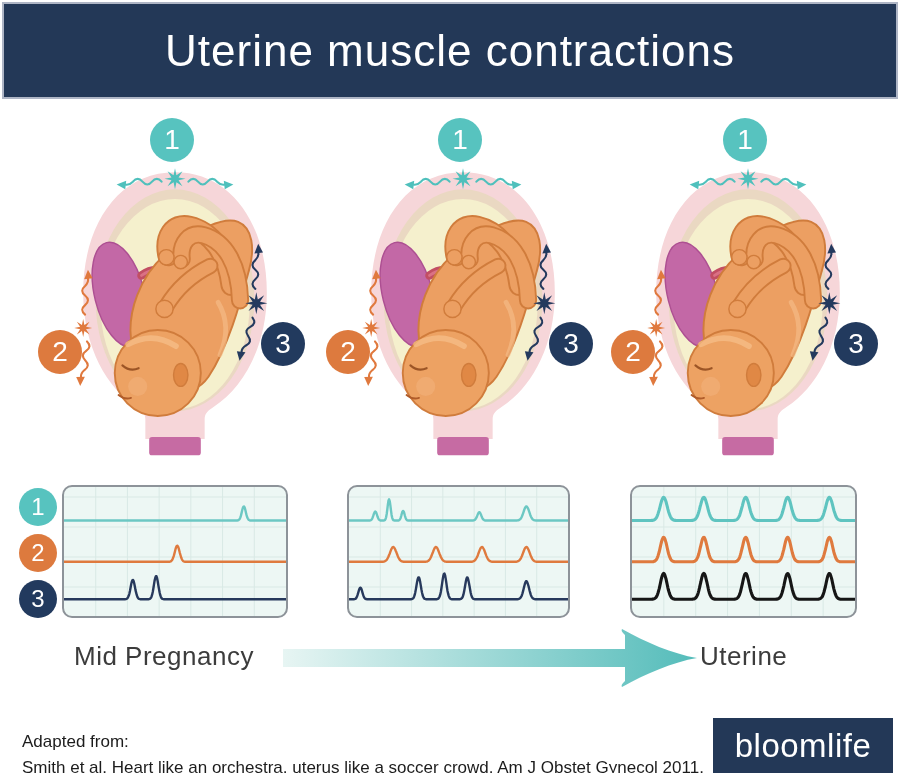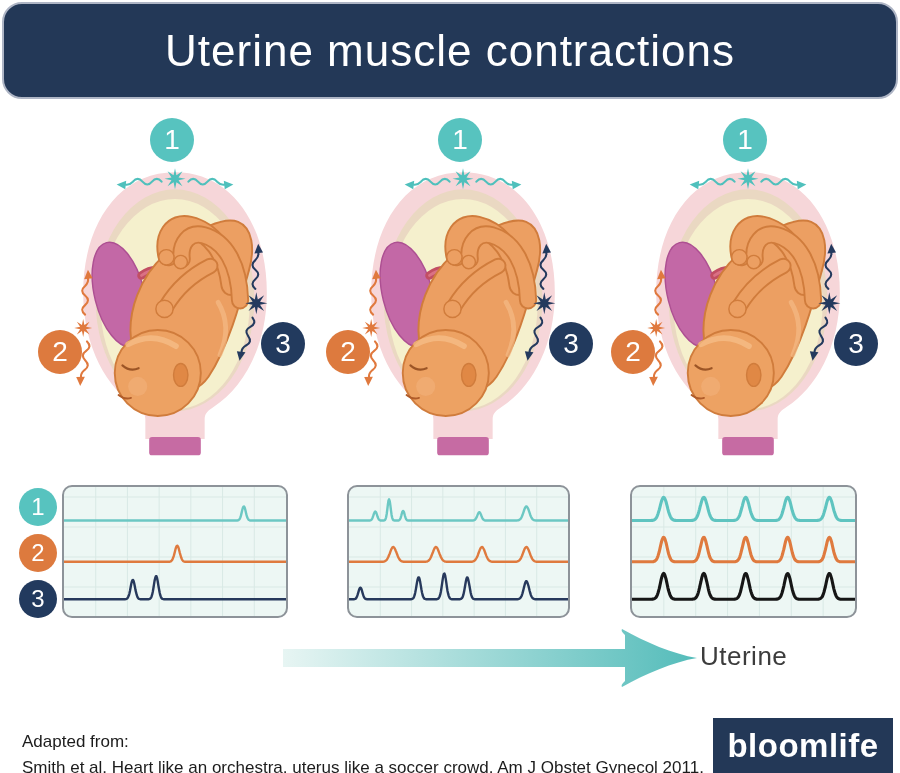--- a/index.html
+++ b/index.html
@@ -31,21 +31,21 @@
 
   
   .stage-label{position:absolute;top:641px;font-size:26px;color:#3c3c3c;letter-spacing:0.5px;}
   .label-start{left:74px;} .label-end{left:700px;}
   .arrow-svg{position:absolute;left:283px;top:629px;}
 
   
   .footer-text{position:absolute;left:22px;top:729px;font-size:17px;color:#1c1c1c;line-height:1.5;}
   .logo-box{position:absolute;left:713px;top:718px;width:180px;height:55px;
             display:flex;align-items:center;justify-content:center;}
-  .logo-box span{color:#fff;font-size:33px;font-weight:700;letter-spacing:0.5px;}
+  .logo-box span{color:#fff;font-size:33px;font-weight:400;letter-spacing:0.5px;}
 
   .defs-holder{position:absolute;width:0;height:0;overflow:hidden;}
 </style>
 </head>
 <body>
 
 <div class="canvas">
 
   <svg class="defs-holder" aria-hidden="true">
     <defs>
@@ -116,21 +116,21 @@
               <use href="#wave-arm"></use>
             </g>
           <g transform="translate(196,166) rotate(103)">
               <use href="#wave-arm"></use>
             </g>
         </g>
       </g>
     </defs>
   </svg>
 
-  <header class="header" style="background: rgb(35, 56, 87); border-color: rgb(174, 181, 197); border-radius: 20px;">
+  <header class="header" style="background: rgb(35, 56, 87); border-color: rgb(174, 181, 197);">
     <h1 style="color: rgb(255, 255, 255);">Uterine muscle contractions</h1>
   </header>
 
   <div class="figure fig-1">
     <svg class="uterus" viewBox="0 0 230 310">
         <use href="#uterus-fig"></use>
       </svg>
     <div class="badge badge-lg b1" style="background: rgb(87, 195, 191);">
         <span>1</span>
       </div>
@@ -219,20 +219,21 @@
         <line x1="191.14285714285714" x2="191.14285714285714" y1="0" y2="129" stroke="#d9e9e5" stroke-width="1"></line>
         <line x1="0" x2="223" y1="10" y2="10" stroke="#d9e9e5" stroke-width="1"></line>
         <line x1="0" x2="223" y1="40" y2="40" stroke="#d9e9e5" stroke-width="1"></line>
         <line x1="0" x2="223" y1="70" y2="70" stroke="#d9e9e5" stroke-width="1"></line>
         <line x1="0" x2="223" y1="100" y2="100" stroke="#d9e9e5" stroke-width="1"></line>
         <path d="M0.0,33.5L0.6,33.5L1.2,33.5L1.9,33.5L2.5,33.5L3.1,33.5L3.7,33.5L4.3,33.5L5.0,33.5L5.6,33.5L6.2,33.5L6.8,33.5L7.4,33.5L8.1,33.5L8.7,33.5L9.3,33.5L9.9,33.5L10.5,33.5L11.2,33.5L11.8,33.5L12.4,33.5L13.0,33.5L13.6,33.5L14.2,33.5L14.9,33.5L15.5,33.5L16.1,33.5L16.7,33.5L17.3,33.5L18.0,33.5L18.6,33.5L19.2,33.5L19.8,33.4L20.4,33.4L21.1,33.3L21.7,33.1L22.3,32.8L22.9,32.4L23.5,31.8L24.2,31.0L24.8,29.9L25.4,28.6L26.0,26.9L26.6,24.9L27.3,22.7L27.9,20.3L28.5,17.9L29.1,15.6L29.7,13.5L30.4,11.8L31.0,10.8L31.6,10.3L32.2,10.6L32.8,11.5L33.4,13.0L34.1,15.0L34.7,17.3L35.3,19.7L35.9,22.2L36.5,24.4L37.2,26.5L37.8,28.2L38.4,29.6L39.0,30.8L39.6,31.6L40.3,32.3L40.9,32.7L41.5,33.0L42.1,33.2L42.7,33.4L43.4,33.4L44.0,33.5L44.6,33.5L45.2,33.5L45.8,33.5L46.5,33.5L47.1,33.5L47.7,33.5L48.3,33.5L48.9,33.5L49.6,33.5L50.2,33.5L50.8,33.5L51.4,33.5L52.0,33.5L52.7,33.5L53.3,33.5L53.9,33.5L54.5,33.5L55.1,33.5L55.8,33.5L56.4,33.5L57.0,33.5L57.6,33.5L58.2,33.5L58.8,33.5L59.5,33.5L60.1,33.4L60.7,33.4L61.3,33.2L61.9,33.0L62.6,32.7L63.2,32.3L63.8,31.7L64.4,30.8L65.0,29.7L65.7,28.3L66.3,26.5L66.9,24.5L67.5,22.3L68.1,19.8L68.8,17.4L69.4,15.1L70.0,13.1L70.6,11.6L71.2,10.6L71.9,10.3L72.5,10.7L73.1,11.8L73.7,13.4L74.3,15.5L75.0,17.8L75.6,20.2L76.2,22.6L76.8,24.9L77.4,26.8L78.0,28.5L78.7,29.9L79.3,31.0L79.9,31.8L80.5,32.4L81.1,32.8L81.8,33.1L82.4,33.3L83.0,33.4L83.6,33.4L84.2,33.5L84.9,33.5L85.5,33.5L86.1,33.5L86.7,33.5L87.3,33.5L88.0,33.5L88.6,33.5L89.2,33.5L89.8,33.5L90.4,33.5L91.1,33.5L91.7,33.5L92.3,33.5L92.9,33.5L93.5,33.5L94.2,33.5L94.8,33.5L95.4,33.5L96.0,33.5L96.6,33.5L97.3,33.5L97.9,33.5L98.5,33.5L99.1,33.5L99.7,33.5L100.4,33.5L101.0,33.5L101.6,33.5L102.2,33.4L102.8,33.3L103.4,33.2L104.1,32.9L104.7,32.6L105.3,32.1L105.9,31.4L106.5,30.5L107.2,29.3L107.8,27.8L108.4,25.9L109.0,23.8L109.6,21.5L110.3,19.1L110.9,16.7L111.5,14.4L112.1,12.6L112.7,11.2L113.4,10.4L114.0,10.4L114.6,11.0L115.2,12.3L115.8,14.0L116.5,16.2L117.1,18.6L117.7,21.0L118.3,23.4L118.9,25.5L119.6,27.4L120.2,29.0L120.8,30.3L121.4,31.3L122.0,32.0L122.7,32.5L123.3,32.9L123.9,33.1L124.5,33.3L125.1,33.4L125.7,33.5L126.4,33.5L127.0,33.5L127.6,33.5L128.2,33.5L128.8,33.5L129.5,33.5L130.1,33.5L130.7,33.5L131.3,33.5L131.9,33.5L132.6,33.5L133.2,33.5L133.8,33.5L134.4,33.5L135.0,33.5L135.7,33.5L136.3,33.5L136.9,33.5L137.5,33.5L138.1,33.5L138.8,33.5L139.4,33.5L140.0,33.5L140.6,33.5L141.2,33.5L141.9,33.5L142.5,33.5L143.1,33.5L143.7,33.5L144.3,33.4L145.0,33.3L145.6,33.1L146.2,32.9L146.8,32.5L147.4,31.9L148.0,31.1L148.7,30.1L149.3,28.8L149.9,27.2L150.5,25.3L151.1,23.1L151.8,20.7L152.4,18.3L153.0,15.9L153.6,13.8L154.2,12.1L154.9,10.9L155.5,10.3L156.1,10.5L156.7,11.3L157.3,12.8L158.0,14.7L158.6,16.9L159.2,19.4L159.8,21.8L160.4,24.1L161.1,26.2L161.7,27.9L162.3,29.4L162.9,30.6L163.5,31.5L164.2,32.2L164.8,32.7L165.4,33.0L166.0,33.2L166.6,33.3L167.3,33.4L167.9,33.5L168.5,33.5L169.1,33.5L169.7,33.5L170.3,33.5L171.0,33.5L171.6,33.5L172.2,33.5L172.8,33.5L173.4,33.5L174.1,33.5L174.7,33.5L175.3,33.5L175.9,33.5L176.5,33.5L177.2,33.5L177.8,33.5L178.4,33.5L179.0,33.5L179.6,33.5L180.3,33.5L180.9,33.5L181.5,33.5L182.1,33.5L182.7,33.5L183.4,33.5L184.0,33.5L184.6,33.5L185.2,33.5L185.8,33.4L186.5,33.3L187.1,33.2L187.7,32.9L188.3,32.6L188.9,32.1L189.5,31.4L190.2,30.5L190.8,29.3L191.4,27.8L192.0,25.9L192.6,23.8L193.3,21.5L193.9,19.1L194.5,16.7L195.1,14.4L195.7,12.6L196.4,11.2L197.0,10.4L197.6,10.4L198.2,11.0L198.8,12.3L199.5,14.0L200.1,16.2L200.7,18.6L201.3,21.0L201.9,23.4L202.6,25.5L203.2,27.4L203.8,29.0L204.4,30.3L205.0,31.3L205.7,32.0L206.3,32.5L206.9,32.9L207.5,33.1L208.1,33.3L208.8,33.4L209.4,33.5L210.0,33.5L210.6,33.5L211.2,33.5L211.8,33.5L212.5,33.5L213.1,33.5L213.7,33.5L214.3,33.5L214.9,33.5L215.6,33.5L216.2,33.5L216.8,33.5L217.4,33.5L218.0,33.5L218.7,33.5L219.3,33.5L219.9,33.5L220.5,33.5L221.1,33.5L221.8,33.5L222.4,33.5L223.0,33.5" fill="none" stroke="#5fc4c0" stroke-width="3.1" stroke-linejoin="round"></path>
         <path d="M0.0,74.8L0.6,74.8L1.2,74.8L1.9,74.8L2.5,74.8L3.1,74.8L3.7,74.8L4.3,74.8L5.0,74.8L5.6,74.8L6.2,74.8L6.8,74.8L7.4,74.8L8.1,74.8L8.7,74.8L9.3,74.8L9.9,74.8L10.5,74.8L11.2,74.8L11.8,74.8L12.4,74.8L13.0,74.8L13.6,74.8L14.2,74.8L14.9,74.8L15.5,74.8L16.1,74.8L16.7,74.8L17.3,74.8L18.0,74.8L18.6,74.8L19.2,74.8L19.8,74.8L20.4,74.7L21.1,74.7L21.7,74.5L22.3,74.3L22.9,74.0L23.5,73.5L24.2,72.8L24.8,71.9L25.4,70.6L26.0,68.9L26.6,66.9L27.3,64.5L27.9,61.9L28.5,59.2L29.1,56.5L29.7,54.1L30.4,52.1L31.0,50.8L31.6,50.3L32.2,50.6L32.8,51.8L33.4,53.6L34.1,55.9L34.7,58.5L35.3,61.3L35.9,63.9L36.5,66.4L37.2,68.5L37.8,70.2L38.4,71.6L39.0,72.6L39.6,73.4L40.3,73.9L40.9,74.3L41.5,74.5L42.1,74.6L42.7,74.7L43.4,74.8L44.0,74.8L44.6,74.8L45.2,74.8L45.8,74.8L46.5,74.8L47.1,74.8L47.7,74.8L48.3,74.8L48.9,74.8L49.6,74.8L50.2,74.8L50.8,74.8L51.4,74.8L52.0,74.8L52.7,74.8L53.3,74.8L53.9,74.8L54.5,74.8L55.1,74.8L55.8,74.8L56.4,74.8L57.0,74.8L57.6,74.8L58.2,74.8L58.8,74.8L59.5,74.8L60.1,74.8L60.7,74.7L61.3,74.6L61.9,74.5L62.6,74.3L63.2,73.9L63.8,73.4L64.4,72.7L65.0,71.6L65.7,70.3L66.3,68.6L66.9,66.5L67.5,64.0L68.1,61.4L68.8,58.6L69.4,56.0L70.0,53.6L70.6,51.8L71.2,50.7L71.9,50.3L72.5,50.8L73.1,52.1L73.7,54.0L74.3,56.4L75.0,59.1L75.6,61.8L76.2,64.4L76.8,66.8L77.4,68.9L78.0,70.5L78.7,71.8L79.3,72.8L79.9,73.5L80.5,74.0L81.1,74.3L81.8,74.5L82.4,74.7L83.0,74.7L83.6,74.8L84.2,74.8L84.9,74.8L85.5,74.8L86.1,74.8L86.7,74.8L87.3,74.8L88.0,74.8L88.6,74.8L89.2,74.8L89.8,74.8L90.4,74.8L91.1,74.8L91.7,74.8L92.3,74.8L92.9,74.8L93.5,74.8L94.2,74.8L94.8,74.8L95.4,74.8L96.0,74.8L96.6,74.8L97.3,74.8L97.9,74.8L98.5,74.8L99.1,74.8L99.7,74.8L100.4,74.8L101.0,74.8L101.6,74.8L102.2,74.8L102.8,74.7L103.4,74.6L104.1,74.4L104.7,74.2L105.3,73.8L105.9,73.2L106.5,72.4L107.2,71.3L107.8,69.8L108.4,67.9L109.0,65.7L109.6,63.2L110.3,60.5L110.9,57.8L111.5,55.2L112.1,53.0L112.7,51.4L113.4,50.5L114.0,50.4L114.6,51.1L115.2,52.6L115.8,54.7L116.5,57.2L117.1,60.0L117.7,62.7L118.3,65.2L118.9,67.5L119.6,69.4L120.2,71.0L120.8,72.2L121.4,73.1L122.0,73.7L122.7,74.1L123.3,74.4L123.9,74.6L124.5,74.7L125.1,74.7L125.7,74.8L126.4,74.8L127.0,74.8L127.6,74.8L128.2,74.8L128.8,74.8L129.5,74.8L130.1,74.8L130.7,74.8L131.3,74.8L131.9,74.8L132.6,74.8L133.2,74.8L133.8,74.8L134.4,74.8L135.0,74.8L135.7,74.8L136.3,74.8L136.9,74.8L137.5,74.8L138.1,74.8L138.8,74.8L139.4,74.8L140.0,74.8L140.6,74.8L141.2,74.8L141.9,74.8L142.5,74.8L143.1,74.8L143.7,74.8L144.3,74.7L145.0,74.7L145.6,74.6L146.2,74.4L146.8,74.1L147.4,73.6L148.0,73.0L148.7,72.1L149.3,70.8L149.9,69.2L150.5,67.3L151.1,64.9L151.8,62.4L152.4,59.6L153.0,56.9L153.6,54.4L154.2,52.4L154.9,51.0L155.5,50.3L156.1,50.5L156.7,51.5L157.3,53.2L158.0,55.5L158.6,58.1L159.2,60.8L159.8,63.5L160.4,66.0L161.1,68.2L161.7,70.0L162.3,71.4L162.9,72.5L163.5,73.3L164.2,73.8L164.8,74.2L165.4,74.5L166.0,74.6L166.6,74.7L167.3,74.8L167.9,74.8L168.5,74.8L169.1,74.8L169.7,74.8L170.3,74.8L171.0,74.8L171.6,74.8L172.2,74.8L172.8,74.8L173.4,74.8L174.1,74.8L174.7,74.8L175.3,74.8L175.9,74.8L176.5,74.8L177.2,74.8L177.8,74.8L178.4,74.8L179.0,74.8L179.6,74.8L180.3,74.8L180.9,74.8L181.5,74.8L182.1,74.8L182.7,74.8L183.4,74.8L184.0,74.8L184.6,74.8L185.2,74.8L185.8,74.8L186.5,74.7L187.1,74.6L187.7,74.4L188.3,74.2L188.9,73.8L189.5,73.2L190.2,72.4L190.8,71.3L191.4,69.8L192.0,67.9L192.6,65.7L193.3,63.2L193.9,60.5L194.5,57.8L195.1,55.2L195.7,53.0L196.4,51.4L197.0,50.5L197.6,50.4L198.2,51.1L198.8,52.6L199.5,54.7L200.1,57.2L200.7,60.0L201.3,62.7L201.9,65.2L202.6,67.5L203.2,69.4L203.8,71.0L204.4,72.2L205.0,73.1L205.7,73.7L206.3,74.1L206.9,74.4L207.5,74.6L208.1,74.7L208.8,74.7L209.4,74.8L210.0,74.8L210.6,74.8L211.2,74.8L211.8,74.8L212.5,74.8L213.1,74.8L213.7,74.8L214.3,74.8L214.9,74.8L215.6,74.8L216.2,74.8L216.8,74.8L217.4,74.8L218.0,74.8L218.7,74.8L219.3,74.8L219.9,74.8L220.5,74.8L221.1,74.8L221.8,74.8L222.4,74.8L223.0,74.8" fill="none" stroke="#df7a3e" stroke-width="3.1" stroke-linejoin="round"></path>
         <path d="M0.0,112.2L0.6,112.2L1.2,112.2L1.9,112.2L2.5,112.2L3.1,112.2L3.7,112.2L4.3,112.2L5.0,112.2L5.6,112.2L6.2,112.2L6.8,112.2L7.4,112.2L8.1,112.2L8.7,112.2L9.3,112.2L9.9,112.2L10.5,112.2L11.2,112.2L11.8,112.2L12.4,112.2L13.0,112.2L13.6,112.2L14.2,112.2L14.9,112.2L15.5,112.2L16.1,112.2L16.7,112.2L17.3,112.2L18.0,112.2L18.6,112.2L19.2,112.2L19.8,112.2L20.4,112.1L21.1,112.1L21.7,111.9L22.3,111.7L22.9,111.4L23.5,110.9L24.2,110.2L24.8,109.1L25.4,107.8L26.0,106.0L26.6,103.9L27.3,101.4L27.9,98.7L28.5,95.8L29.1,92.9L29.7,90.4L30.4,88.3L31.0,87.0L31.6,86.4L32.2,86.8L32.8,87.9L33.4,89.9L34.1,92.3L34.7,95.1L35.3,98.0L35.9,100.8L36.5,103.3L37.2,105.6L37.8,107.4L38.4,108.8L39.0,109.9L39.6,110.7L40.3,111.3L40.9,111.7L41.5,111.9L42.1,112.0L42.7,112.1L43.4,112.2L44.0,112.2L44.6,112.2L45.2,112.2L45.8,112.2L46.5,112.2L47.1,112.2L47.7,112.2L48.3,112.2L48.9,112.2L49.6,112.2L50.2,112.2L50.8,112.2L51.4,112.2L52.0,112.2L52.7,112.2L53.3,112.2L53.9,112.2L54.5,112.2L55.1,112.2L55.8,112.2L56.4,112.2L57.0,112.2L57.6,112.2L58.2,112.2L58.8,112.2L59.5,112.2L60.1,112.2L60.7,112.1L61.3,112.0L61.9,111.9L62.6,111.7L63.2,111.3L63.8,110.8L64.4,110.0L65.0,108.9L65.7,107.5L66.3,105.6L66.9,103.4L67.5,100.9L68.1,98.1L68.8,95.2L69.4,92.4L70.0,89.9L70.6,88.0L71.2,86.8L71.9,86.4L72.5,86.9L73.1,88.3L73.7,90.3L74.3,92.8L75.0,95.7L75.6,98.5L76.2,101.3L76.8,103.8L77.4,106.0L78.0,107.7L78.7,109.1L79.3,110.1L79.9,110.9L80.5,111.4L81.1,111.7L81.8,111.9L82.4,112.1L83.0,112.1L83.6,112.2L84.2,112.2L84.9,112.2L85.5,112.2L86.1,112.2L86.7,112.2L87.3,112.2L88.0,112.2L88.6,112.2L89.2,112.2L89.8,112.2L90.4,112.2L91.1,112.2L91.7,112.2L92.3,112.2L92.9,112.2L93.5,112.2L94.2,112.2L94.8,112.2L95.4,112.2L96.0,112.2L96.6,112.2L97.3,112.2L97.9,112.2L98.5,112.2L99.1,112.2L99.7,112.2L100.4,112.2L101.0,112.2L101.6,112.2L102.2,112.2L102.8,112.1L103.4,112.0L104.1,111.8L104.7,111.6L105.3,111.1L105.9,110.5L106.5,109.7L107.2,108.5L107.8,106.9L108.4,105.0L109.0,102.6L109.6,100.0L110.3,97.2L110.9,94.3L111.5,91.6L112.1,89.3L112.7,87.5L113.4,86.6L114.0,86.5L114.6,87.3L115.2,88.9L115.8,91.1L116.5,93.7L117.1,96.6L117.7,99.4L118.3,102.1L118.9,104.5L119.6,106.6L120.2,108.2L120.8,109.5L121.4,110.4L122.0,111.0L122.7,111.5L123.3,111.8L123.9,112.0L124.5,112.1L125.1,112.2L125.7,112.2L126.4,112.2L127.0,112.2L127.6,112.2L128.2,112.2L128.8,112.2L129.5,112.2L130.1,112.2L130.7,112.2L131.3,112.2L131.9,112.2L132.6,112.2L133.2,112.2L133.8,112.2L134.4,112.2L135.0,112.2L135.7,112.2L136.3,112.2L136.9,112.2L137.5,112.2L138.1,112.2L138.8,112.2L139.4,112.2L140.0,112.2L140.6,112.2L141.2,112.2L141.9,112.2L142.5,112.2L143.1,112.2L143.7,112.2L144.3,112.1L145.0,112.1L145.6,112.0L146.2,111.8L146.8,111.4L147.4,111.0L148.0,110.3L148.7,109.3L149.3,108.0L149.9,106.3L150.5,104.3L151.1,101.8L151.8,99.1L152.4,96.2L153.0,93.4L153.6,90.8L154.2,88.6L154.9,87.1L155.5,86.5L156.1,86.7L156.7,87.7L157.3,89.5L158.0,91.9L158.6,94.6L159.2,97.5L159.8,100.3L160.4,102.9L161.1,105.2L161.7,107.1L162.3,108.6L162.9,109.8L163.5,110.6L164.2,111.2L164.8,111.6L165.4,111.9L166.0,112.0L166.6,112.1L167.3,112.2L167.9,112.2L168.5,112.2L169.1,112.2L169.7,112.2L170.3,112.2L171.0,112.2L171.6,112.2L172.2,112.2L172.8,112.2L173.4,112.2L174.1,112.2L174.7,112.2L175.3,112.2L175.9,112.2L176.5,112.2L177.2,112.2L177.8,112.2L178.4,112.2L179.0,112.2L179.6,112.2L180.3,112.2L180.9,112.2L181.5,112.2L182.1,112.2L182.7,112.2L183.4,112.2L184.0,112.2L184.6,112.2L185.2,112.2L185.8,112.2L186.5,112.1L187.1,112.0L187.7,111.8L188.3,111.6L188.9,111.1L189.5,110.5L190.2,109.7L190.8,108.5L191.4,106.9L192.0,105.0L192.6,102.6L193.3,100.0L193.9,97.2L194.5,94.3L195.1,91.6L195.7,89.3L196.4,87.5L197.0,86.6L197.6,86.5L198.2,87.3L198.8,88.9L199.5,91.1L200.1,93.7L200.7,96.6L201.3,99.4L201.9,102.1L202.6,104.5L203.2,106.6L203.8,108.2L204.4,109.5L205.0,110.4L205.7,111.0L206.3,111.5L206.9,111.8L207.5,112.0L208.1,112.1L208.8,112.2L209.4,112.2L210.0,112.2L210.6,112.2L211.2,112.2L211.8,112.2L212.5,112.2L213.1,112.2L213.7,112.2L214.3,112.2L214.9,112.2L215.6,112.2L216.2,112.2L216.8,112.2L217.4,112.2L218.0,112.2L218.7,112.2L219.3,112.2L219.9,112.2L220.5,112.2L221.1,112.2L221.8,112.2L222.4,112.2L223.0,112.2" fill="none" stroke="#161616" stroke-width="3.1" stroke-linejoin="round"></path>
       </svg></div>
 
+  <div class="stage-label label-start">Mid Pregnancy</div>
   <svg class="arrow-svg" width="420" height="58" viewBox="0 0 420 58">
     <defs>
       <linearGradient id="arrowGrad" x1="0" y1="0" x2="1" y2="0">
         <stop id="arrowStop0" offset="0" stop-color="#e7f5f3"></stop>
         <stop id="arrowStop1" offset="1" stop-color="#54bcba"></stop>
       </linearGradient>
     </defs>
     <path fill="url(#arrowGrad)" d="M0,20 L342,20 L342,6 C339,3 338,2 339,0 C362,13 390,25 414,29 C390,33 362,45 339,58 C338,56 339,55 342,52 L342,38 L0,38 Z"></path>
   </svg>
   <div class="stage-label label-end">Uterine</div>

